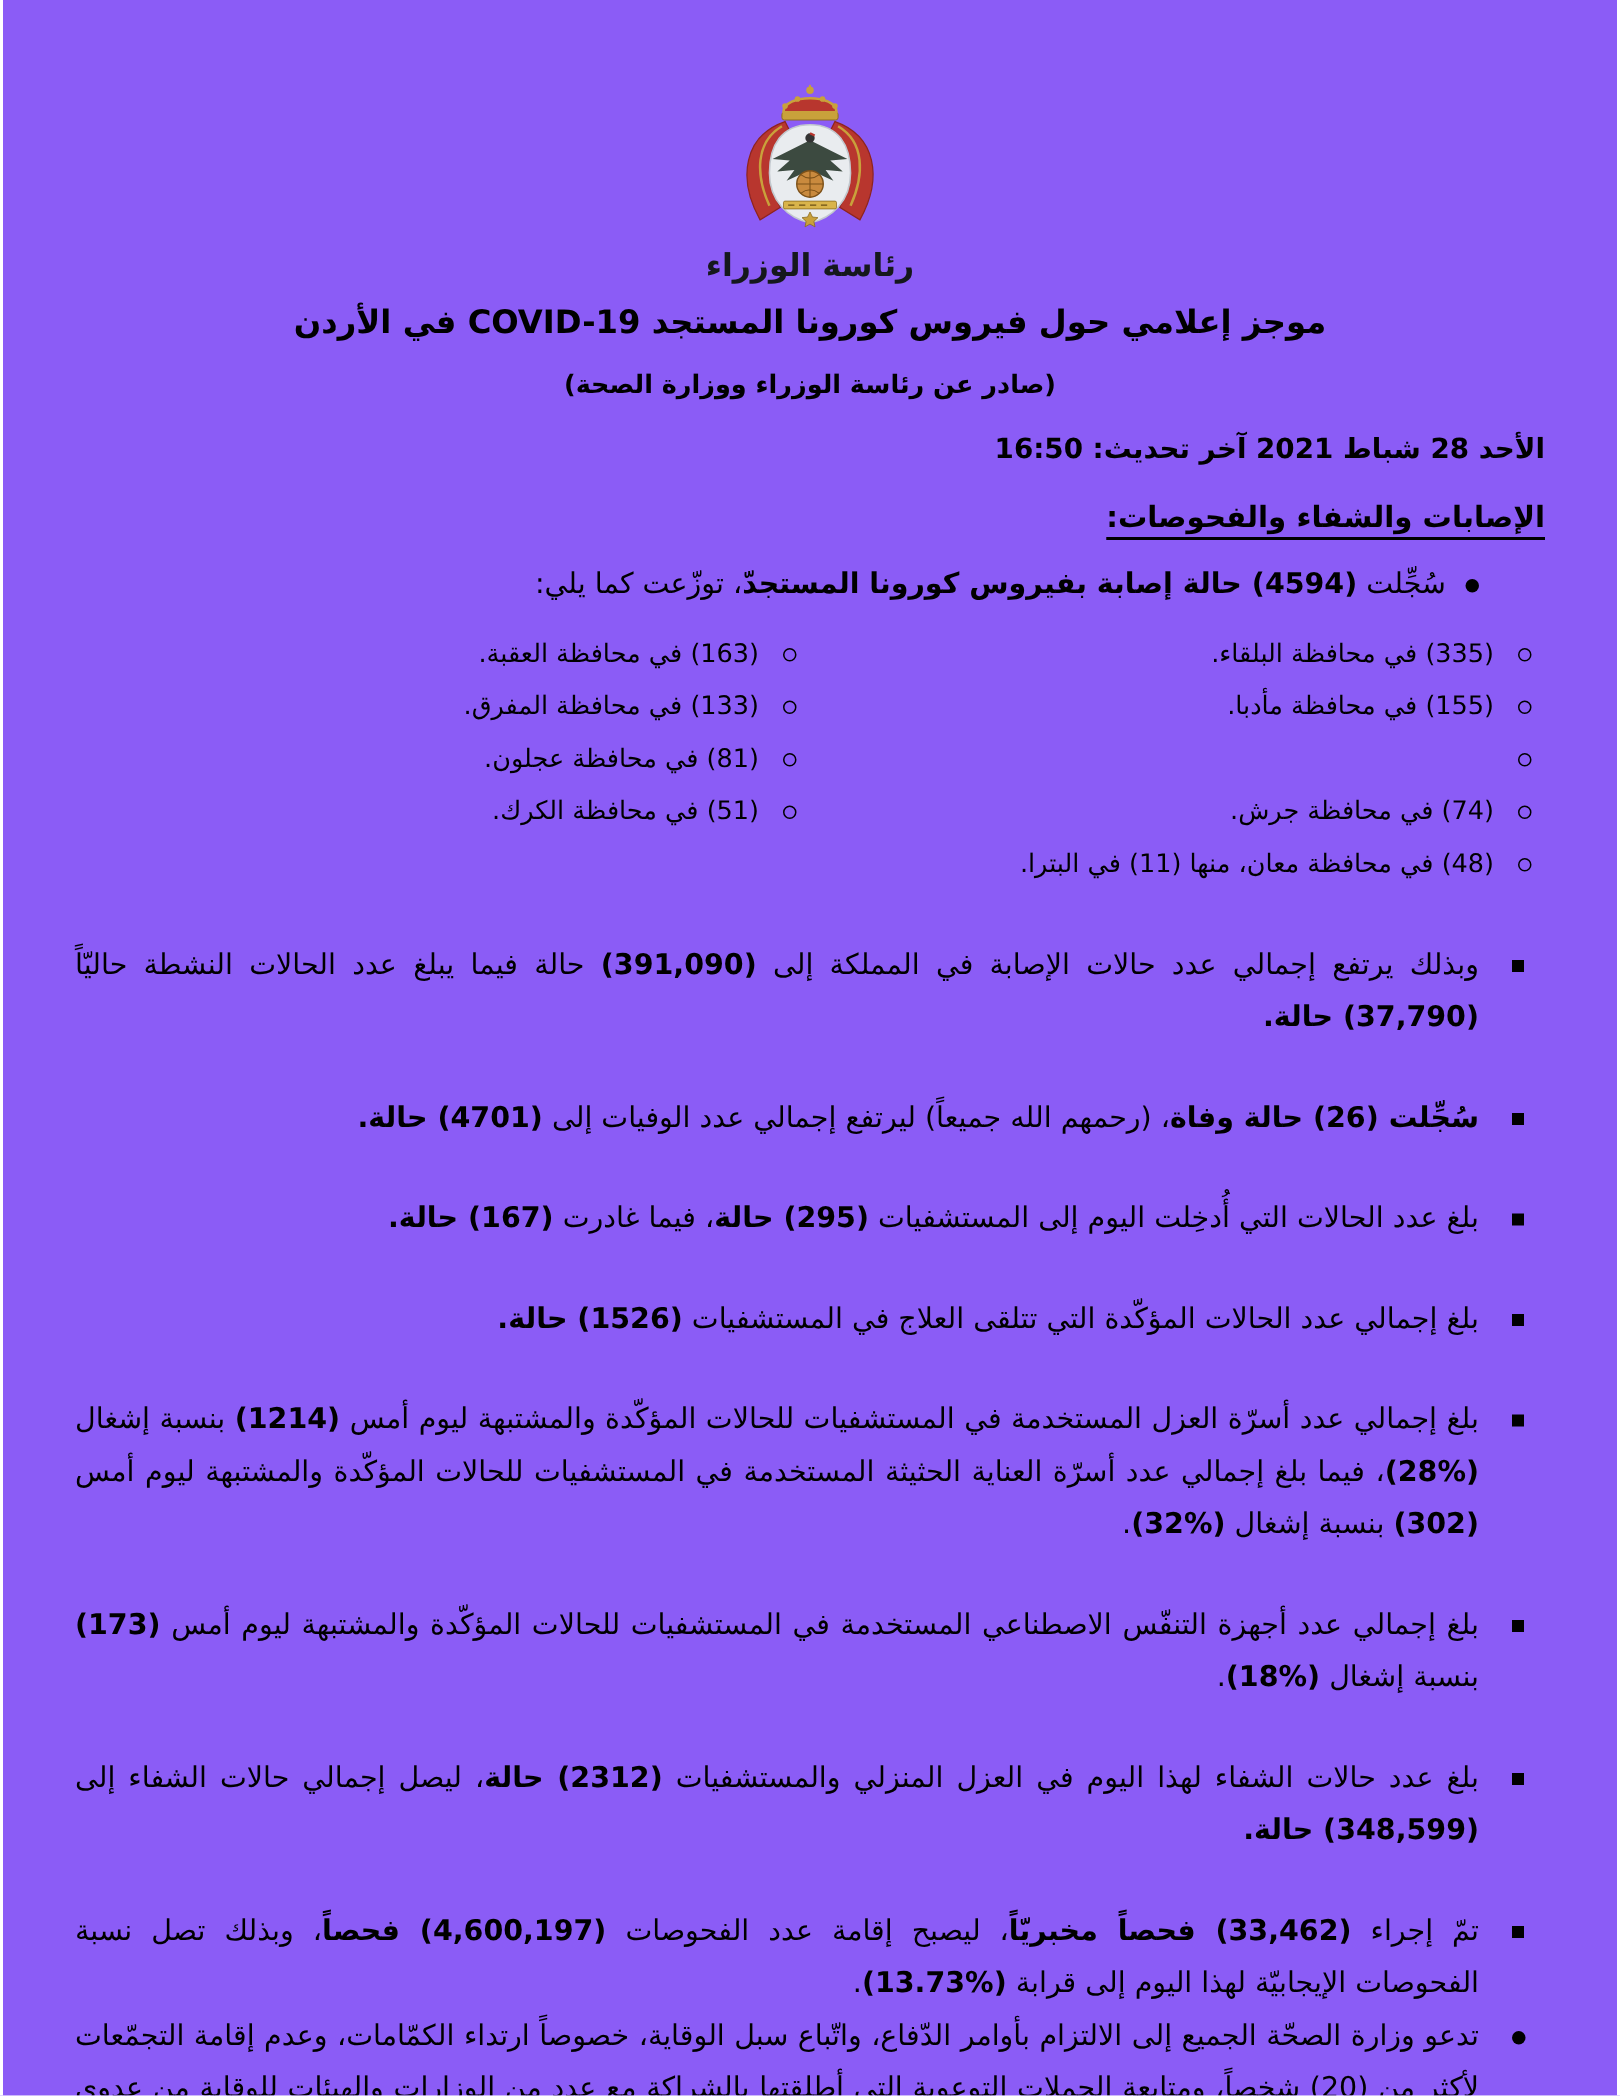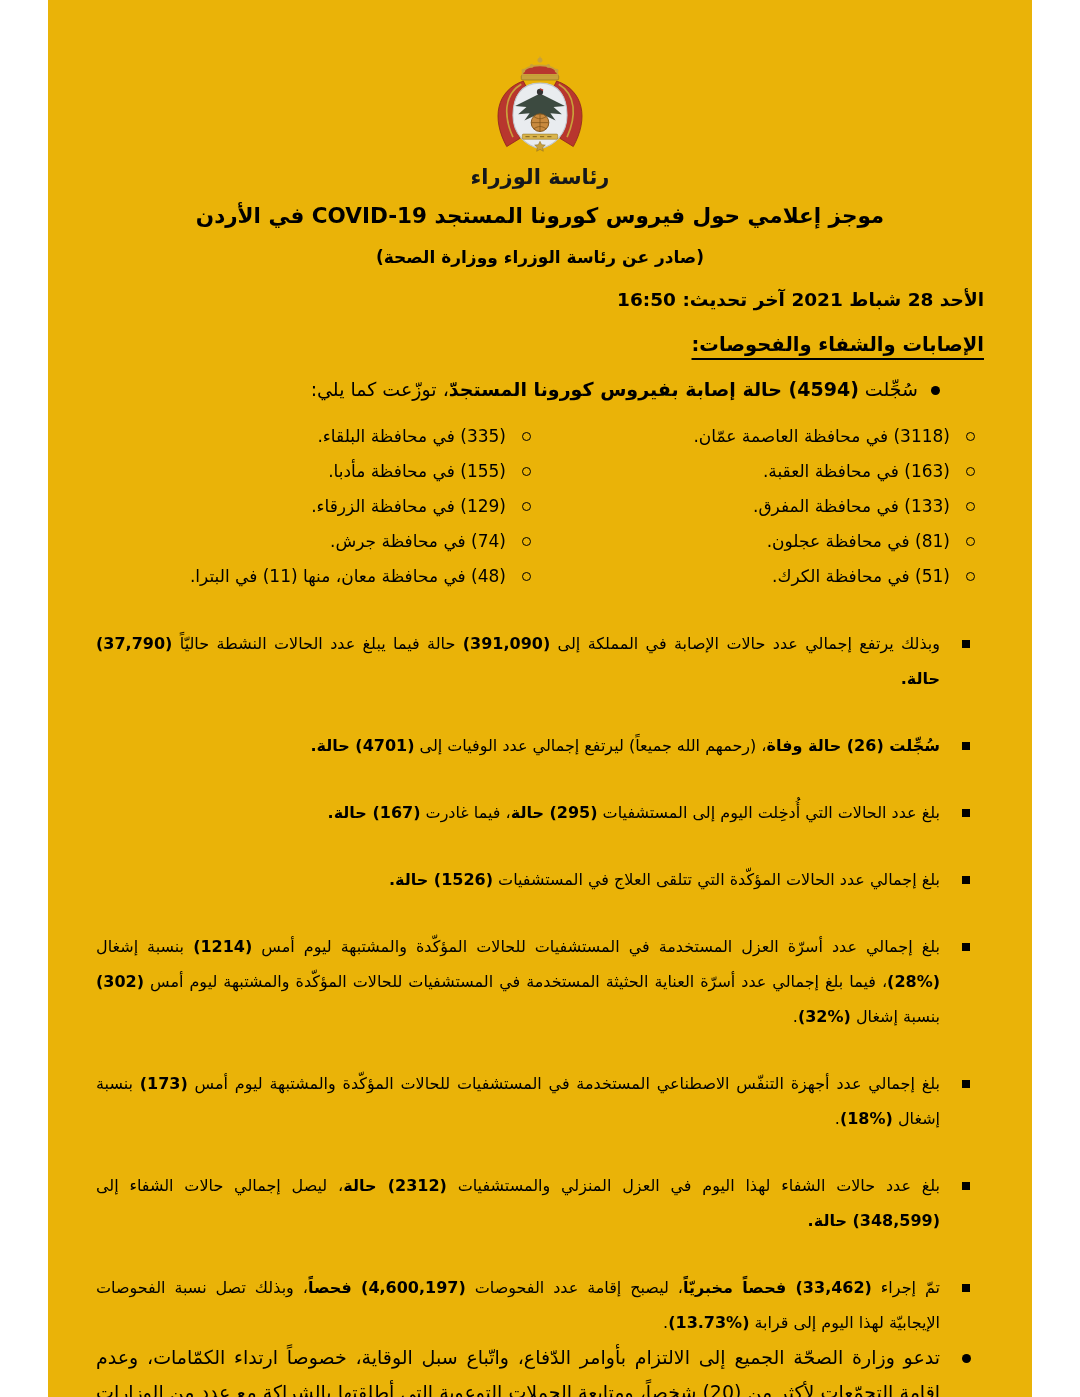--- a/index.html
+++ b/index.html
@@ -1,18 +1,18 @@
 <!DOCTYPE html>
 <html lang="ar" dir="rtl"><head>
 <meta charset="utf-8">
 <style>
   * { margin:0; padding:0; box-sizing:border-box; }
   html,body { background:#ffffff; }
   .page {
-    width:984px; height:1397px; margin:0 auto; background:#eab308;
+    width:1076px; height:1397px; margin:0 auto; background:#8b5cf6;
     font-family:"DejaVu Sans","Liberation Sans",sans-serif;
     color:#000; direction:rtl; position:relative; overflow:hidden;
     padding:0 48px;
   }
   
   .doc-header { text-align:center; padding-top:56px; }
   .logo-wrap { display:inline-block; }
   .logo-caption {
     font-size:21px; font-weight:bold; color:#15181c;
     line-height:30px; margin-top:2px; letter-spacing:0.5px;
@@ -38,21 +38,21 @@
   .gov-item {
     display:flex; align-items:center; gap:16px; line-height:35px;
     font-size:17px; font-weight:normal; padding-right:9px;
   }
   .circle-marker {
     flex:0 0 auto; width:9px; height:9px; border:1.7px solid #000;
     border-radius:50%; background:transparent;
   }
   
   .stats { margin-top:16px; }
-  .sq-item { position:relative; padding-right:44px; text-align:justify; line-height:35px; font-size:16px;margin-top:32px; }
+  .sq-item { position:relative; padding-right:44px; text-align:justify; line-height:35px; font-size:19px;margin-top:32px; }
   .sq-marker { position:absolute; right:14px; top:14px; width:8px; height:8px; background:#000; }
   .sq-item b, .bullet-item b { font-weight:bold; }
   
   .page-footer { text-align:center; font-size:16.5px; line-height:30px; margin-top:0; color:#111; }
 </style>
 </head>
 <body>
 
 <div class="page">
 
@@ -98,41 +98,36 @@
     <h2 class="sec-heading">الإصابات والشفاء والفحوصات:</h2>
 
     <div class="bullet-item intro-bullet">
       <span class="dot-marker"></span>
       <span><span>سُجِّلت </span><b>(4594) حالة إصابة بفيروس كورونا المستجدّ</b><span>، توزّعت كما يلي:</span></span>
     </div>
 
     <div class="gov-grid">
       <div class="gov-item">
           <span class="circle-marker"></span>
-          <span>(3118) في محافظة العاصمة عمّان.</span>
-        </div>
-      <div class="gov-item">
-          <span class="circle-marker"></span>
           <span>(335) في محافظة البلقاء.</span>
         </div>
       <div class="gov-item">
           <span class="circle-marker"></span>
           <span>(163) في محافظة العقبة.</span>
         </div>
       <div class="gov-item">
           <span class="circle-marker"></span>
           <span>(155) في محافظة مأدبا.</span>
         </div>
       <div class="gov-item">
           <span class="circle-marker"></span>
           <span>(133) في محافظة المفرق.</span>
         </div>
       <div class="gov-item">
           <span class="circle-marker"></span>
-          <span>(129) في محافظة الزرقاء.</span>
         </div>
       <div class="gov-item">
           <span class="circle-marker"></span>
           <span>(81) في محافظة عجلون.</span>
         </div>
       <div class="gov-item">
           <span class="circle-marker"></span>
           <span>(74) في محافظة جرش.</span>
         </div>
       <div class="gov-item">

